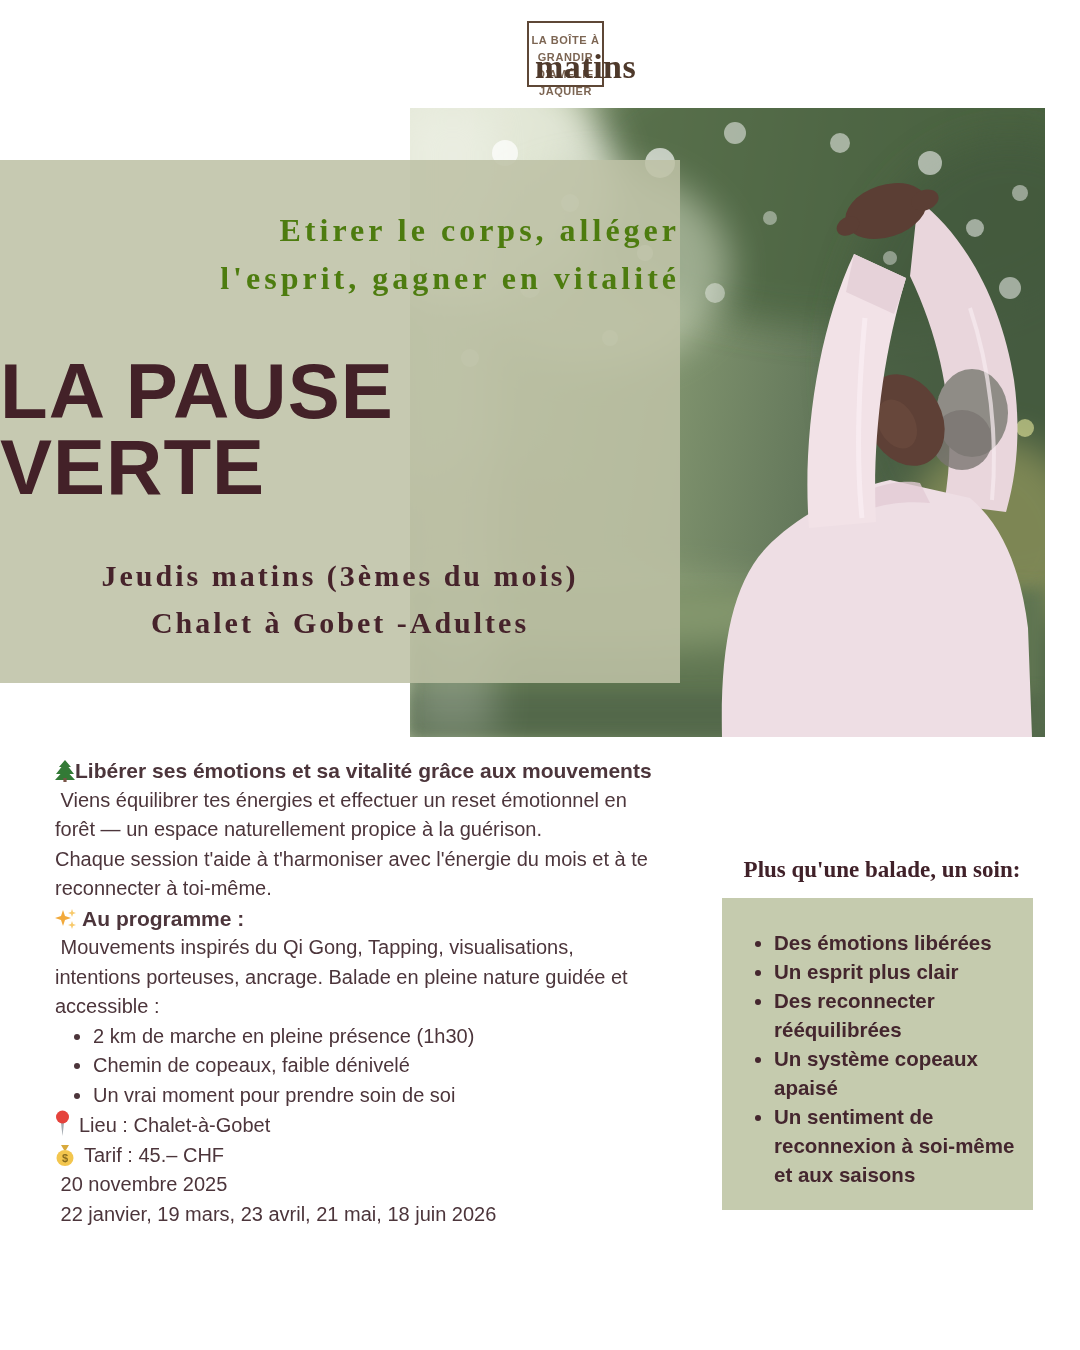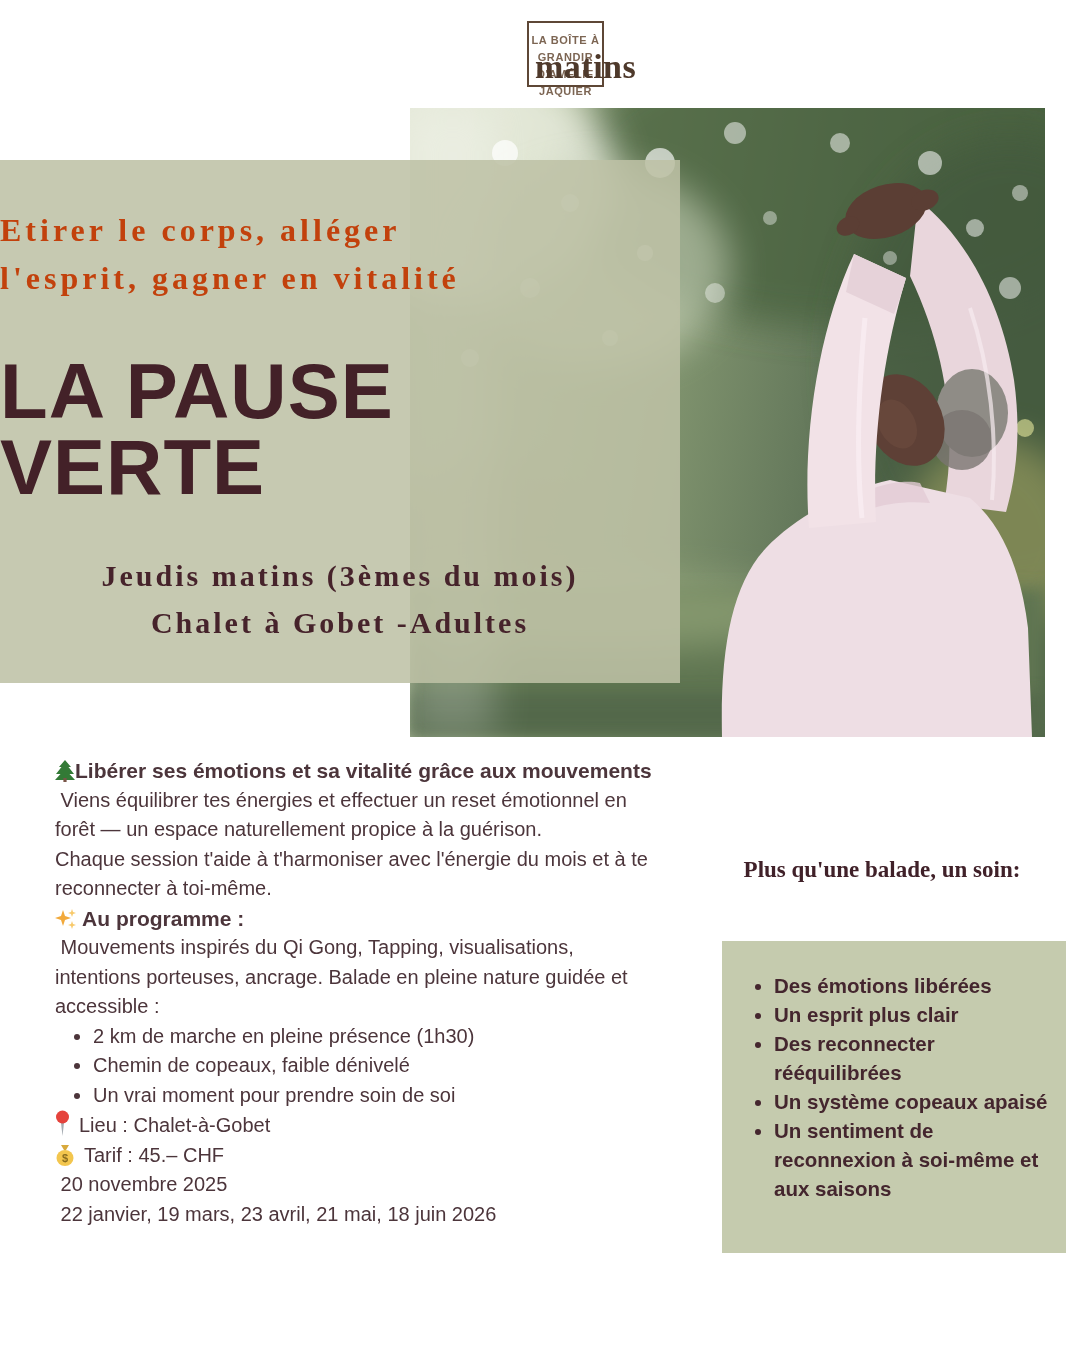--- a/index.html
+++ b/index.html
@@ -12,40 +12,40 @@
   .logo-small{margin-top:9px;text-align:center;font-size:11px;line-height:1.55;letter-spacing:.6px;
               color:#7c6553;font-weight:bold;white-space:pre-line;}
   .logo-brand{position:absolute;left:6px;top:27px;font-family:"Liberation Serif",serif;font-weight:bold;
               font-size:34px;line-height:1;color:#4e392b;letter-spacing:.5px;white-space:nowrap;}
 
   
   .photo{position:absolute;left:410px;top:108px;width:635px;height:629px;}
 
   
   .hero{position:absolute;left:0;top:160px;width:680px;height:523px;background:rgba(189,193,165,0.87);}
-  .tagline{position:absolute;top:46px;width:100%;text-align:left;font-family:"Liberation Serif",serif;
-           font-weight:bold;font-size:32px;line-height:1.5;letter-spacing:4px;color:#c2410c;}
+  .tagline{position:absolute;top:46px;width:100%;text-align:right;font-family:"Liberation Serif",serif;
+           font-weight:bold;font-size:32px;line-height:1.5;letter-spacing:4px;color:#4d7c0f;}
   .title{position:absolute;top:194px;width:100%;text-align:left;font-weight:800;font-size:78px;
          line-height:.97;letter-spacing:1px;color:#432128;}
   .subtitle{position:absolute;top:392px;width:100%;text-align:center;font-family:"Liberation Serif",serif;
             font-weight:bold;font-size:30px;line-height:1.58;letter-spacing:3px;color:#46232b;}
 
   
   .content{position:absolute;left:55px;top:756px;width:690px;font-size:20px;line-height:29.5px;color:#4c353b;}
   .sec-title{font-weight:bold;font-size:21px;}
   .sec-title .icon{vertical-align:-4px;}
   ul.bullets{margin:0;padding:0 0 0 38px;list-style:disc;}
   .info-line .icon{vertical-align:-4px;margin-right:9px;}
   a.site-link{color:inherit;text-decoration:underline;}
 
   
   .side-heading{position:absolute;left:712px;top:857px;width:340px;text-align:center;
                 font-family:"Liberation Serif",serif;font-weight:800;font-size:23px;line-height:26px;
                 color:#402129;}
-  .side-box{position:absolute;left:722px;top:898px;width:344px;height:312px;background:#c5cbae;margin-top:43px;}
+  .side-box{position:absolute;left:722px;top:898px;width:311px;height:312px;background:#c5cbae;}
   .side-box ul{margin:30px 10px 0 0;padding-left:52px;list-style:disc;font-weight:bold;font-size:20.5px;
                line-height:29px;color:#44262e;}
 </style>
 </head>
 <body>
 
 <div class="poster">
 
   <div class="logo">
     <div class="logo-small">LA BOÎTE À GRANDIR

